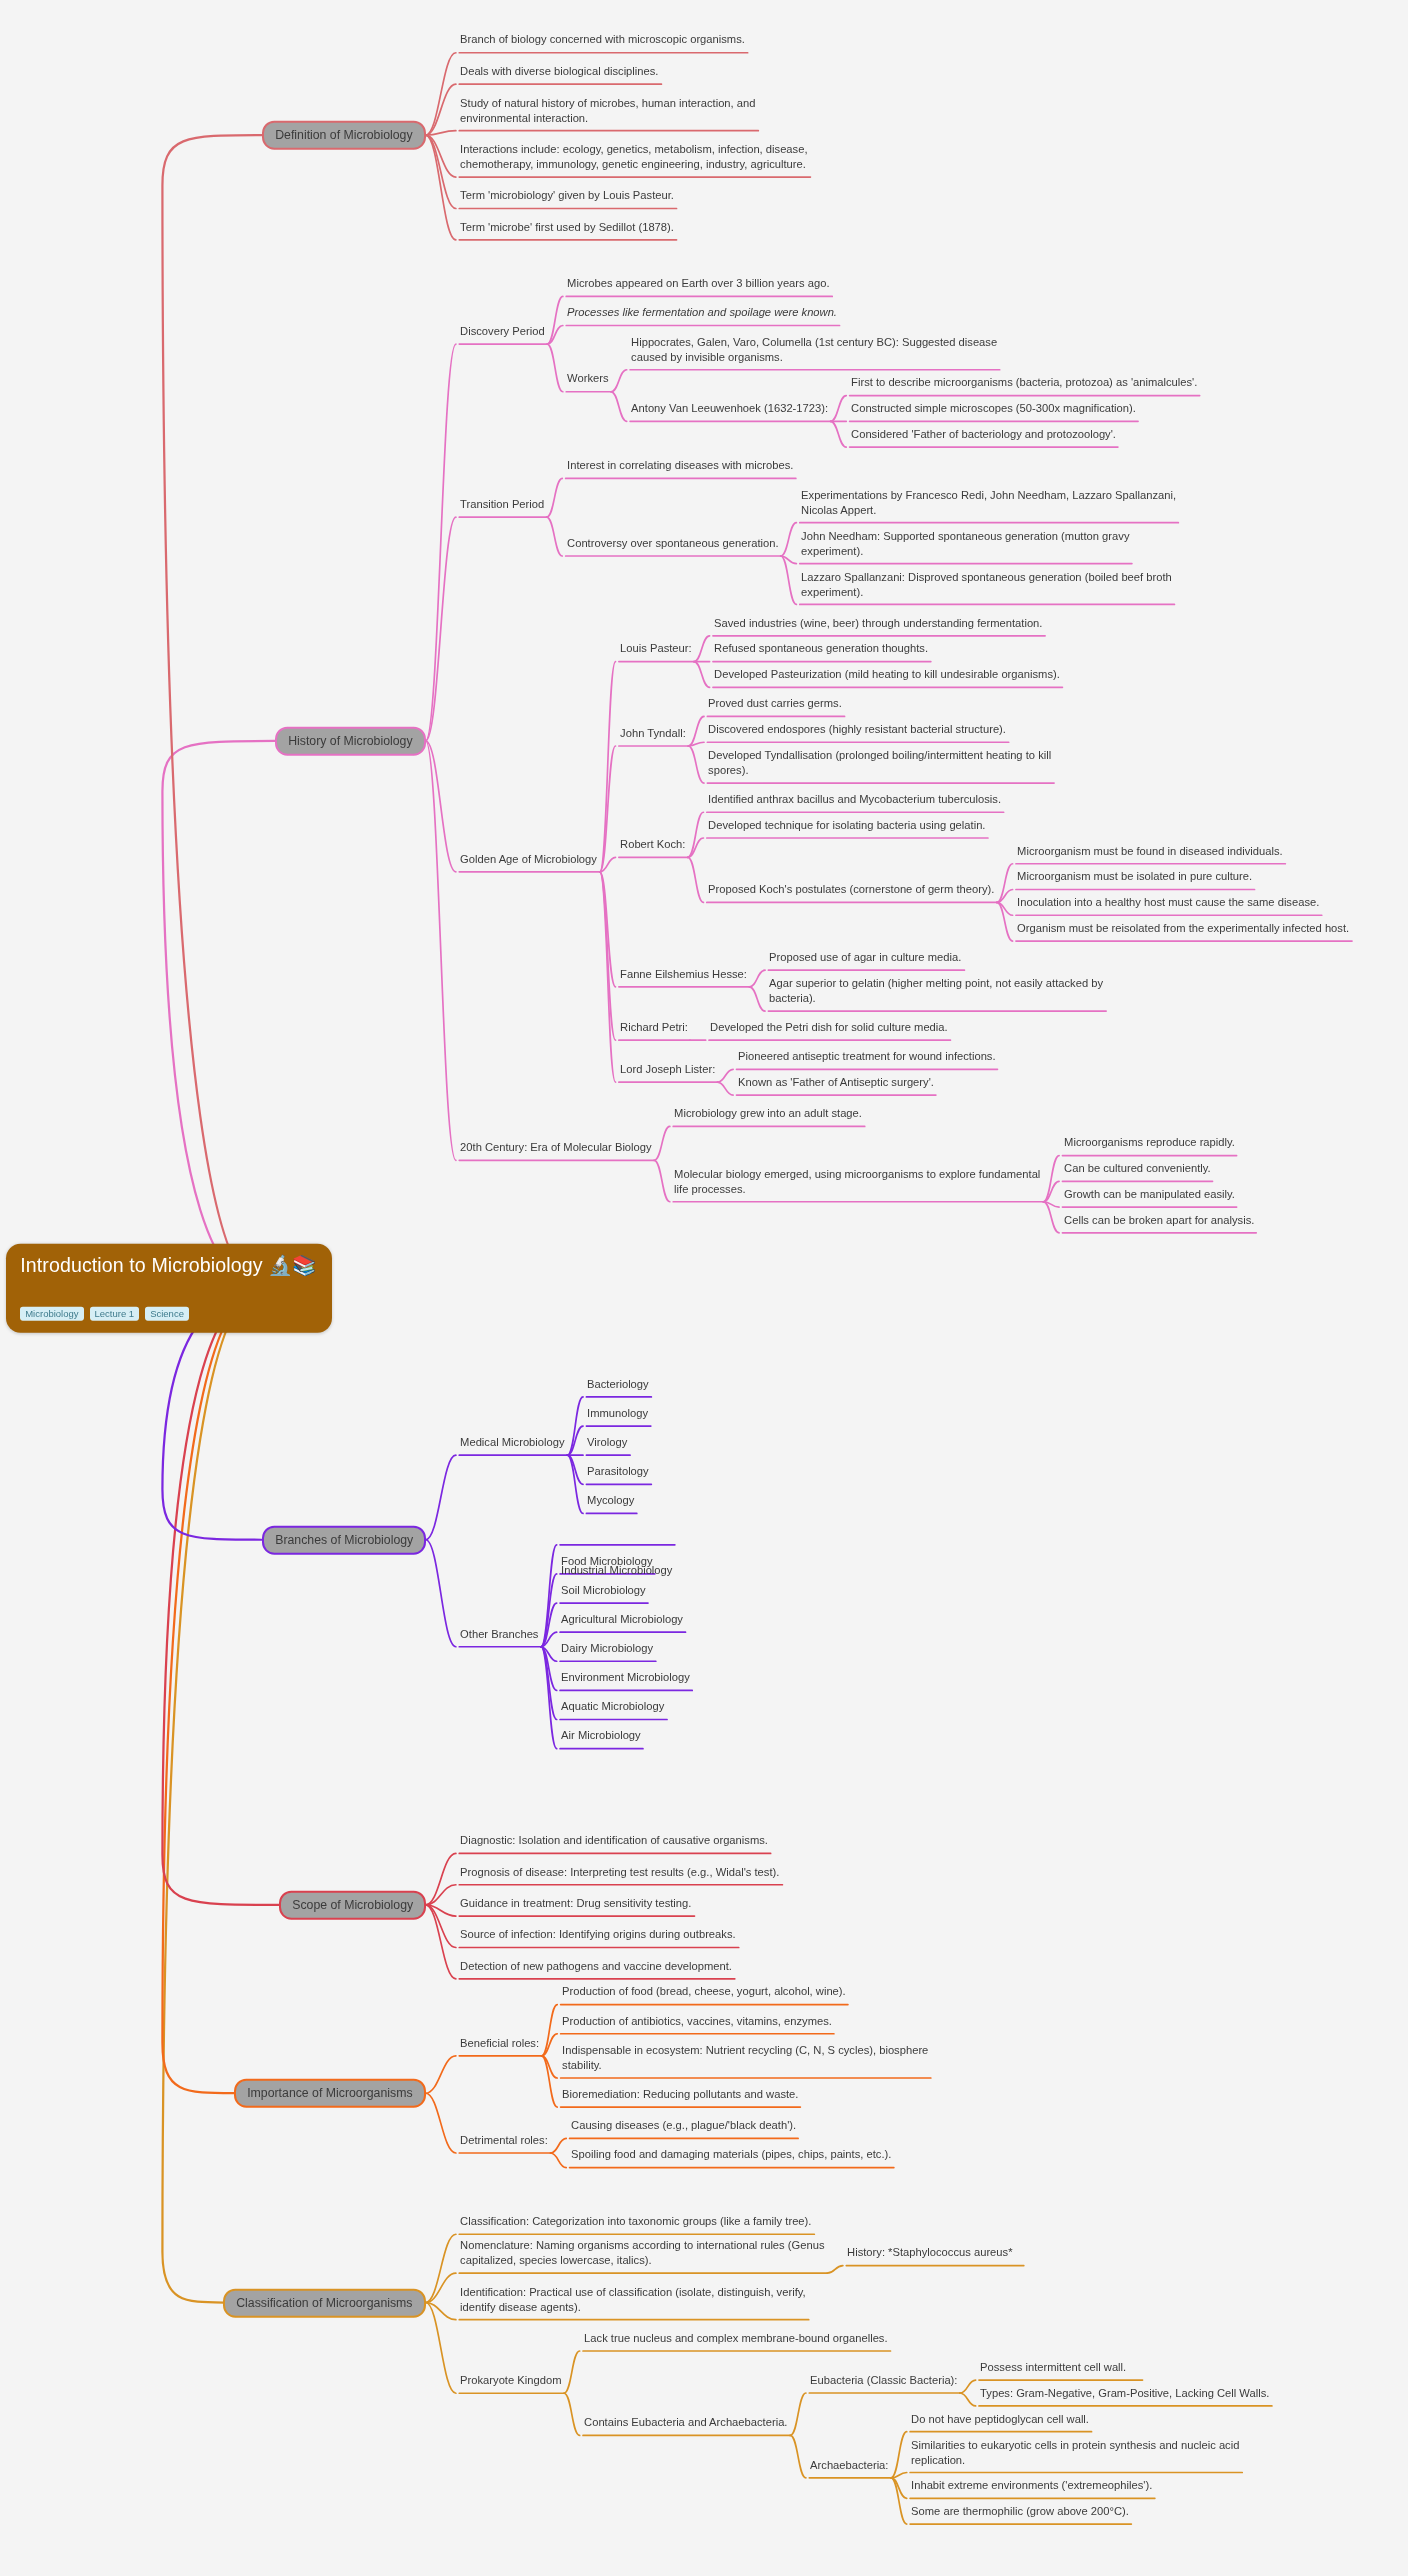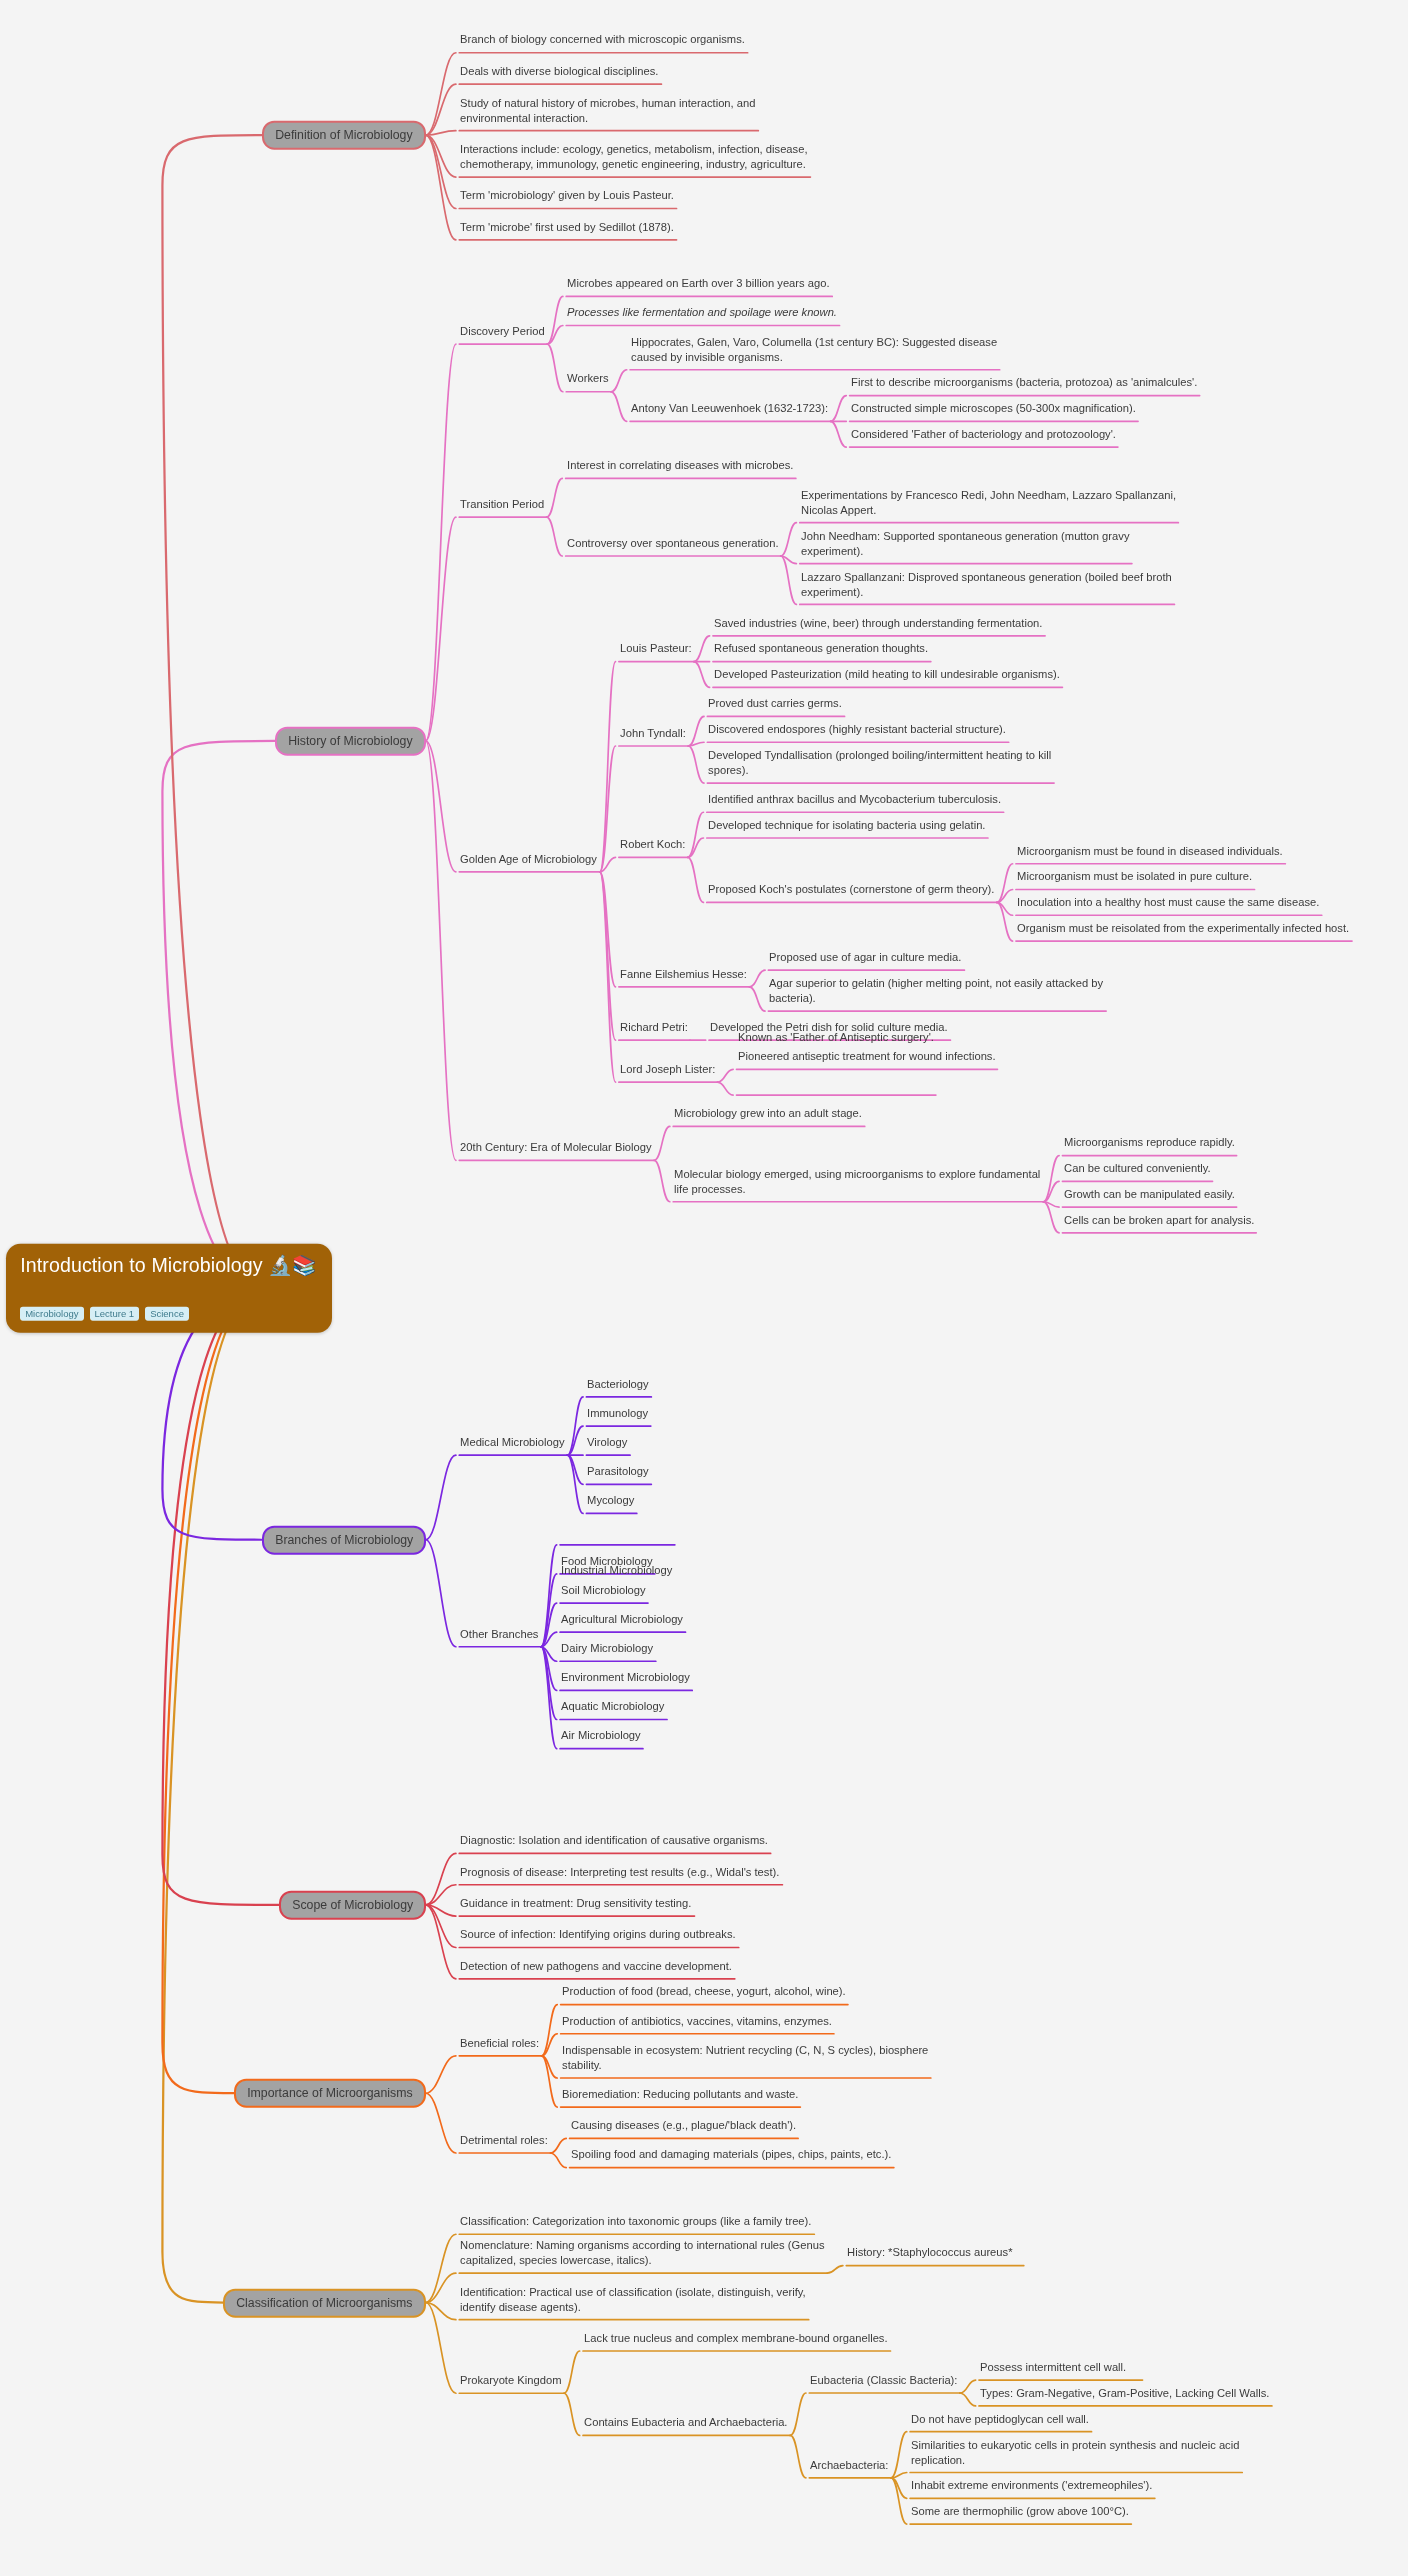--- a/index.html
+++ b/index.html
@@ -407,21 +407,21 @@
       </div>
       <div class="node" style="left: 709px; top: 1029px; transform: translateY(-50%);">
         <div class="txt">Developed the Petri dish for solid culture media.</div>
       </div>
       <div class="node" style="left: 619px; top: 1029px; transform: translateY(-50%);">
         <div class="txt">Richard Petri:</div>
       </div>
       <div class="node" style="left: 737px; top: 1058px; transform: translateY(-50%);">
         <div class="txt">Pioneered antiseptic treatment for wound infections.</div>
       </div>
-      <div class="node" style="left: 737px; top: 1039px; transform: translateY(-50%); text-align: right;">
+      <div class="node" style="left: 737px; top: 1084px; transform: translateY(-50%); text-align: right;">
         <div class="txt">Known as 'Father of Antiseptic surgery'.</div>
       </div>
       <div class="node" style="left: 619px; top: 1071px; transform: translateY(-50%);">
         <div class="txt">Lord Joseph Lister:</div>
       </div>
       <div class="node" style="left: 459px; top: 861px; transform: translateY(-50%);">
         <div class="txt">Golden Age of Microbiology</div>
       </div>
       <div class="node" style="left: 673px; top: 1115px; transform: translateY(-50%);">
         <div class="txt">Microbiology grew into an adult stage.</div>
@@ -572,21 +572,21 @@
         <div class="txt">Do not have peptidoglycan cell wall.</div>
       </div>
       <div class="node" style="left: 910px; top: 2454px; transform: translateY(-50%);">
         <div class="txt">Similarities to eukaryotic cells in protein synthesis and nucleic acid
 replication.</div>
       </div>
       <div class="node" style="left: 910px; top: 2487px; transform: translateY(-50%);">
         <div class="txt">Inhabit extreme environments ('extremeophiles').</div>
       </div>
       <div class="node" style="left: 910px; top: 2513px; transform: translateY(-50%);">
-        <div class="txt">Some are thermophilic (grow above 100°C).</div>
+        <div class="txt">Some are thermophilic (grow above 200°C).</div>
       </div>
       <div class="node" style="left: 809px; top: 2467px; transform: translateY(-50%);">
         <div class="txt">Archaebacteria:</div>
       </div>
       <div class="node" style="left: 583px; top: 2424px; transform: translateY(-50%);">
         <div class="txt">Contains Eubacteria and Archaebacteria.</div>
       </div>
       <div class="node" style="left: 459px; top: 2382px; transform: translateY(-50%);">
         <div class="txt">Prokaryote Kingdom</div>
       </div>

